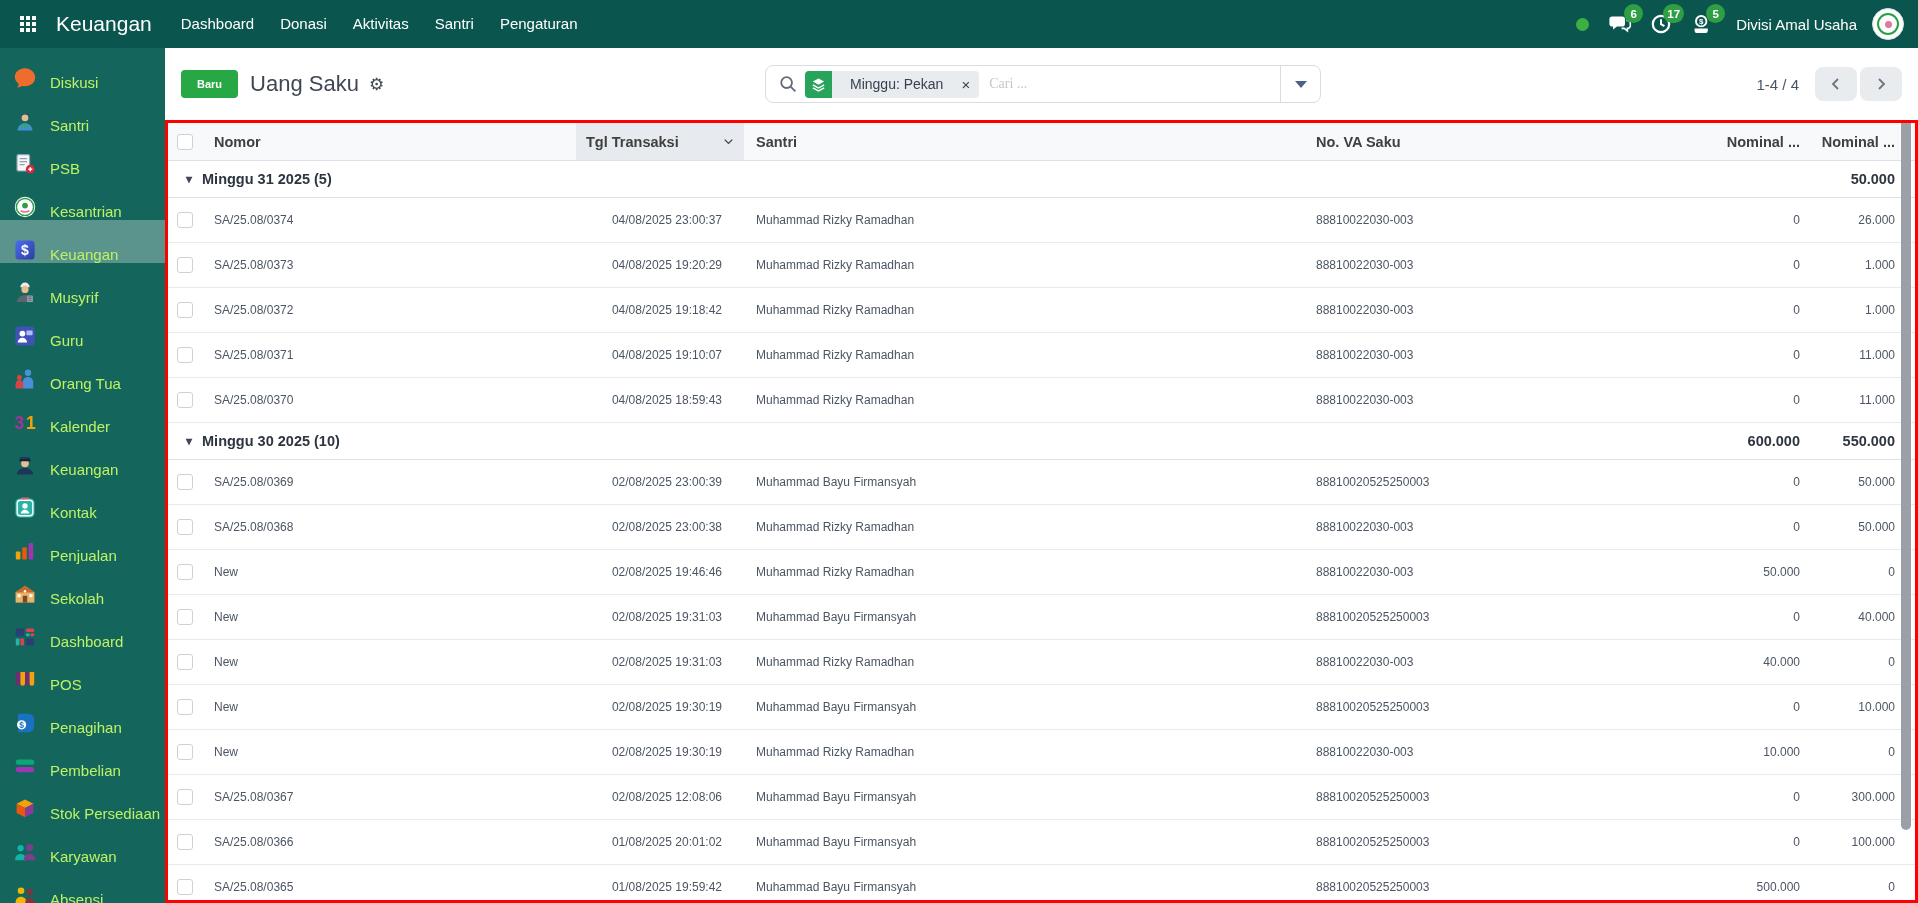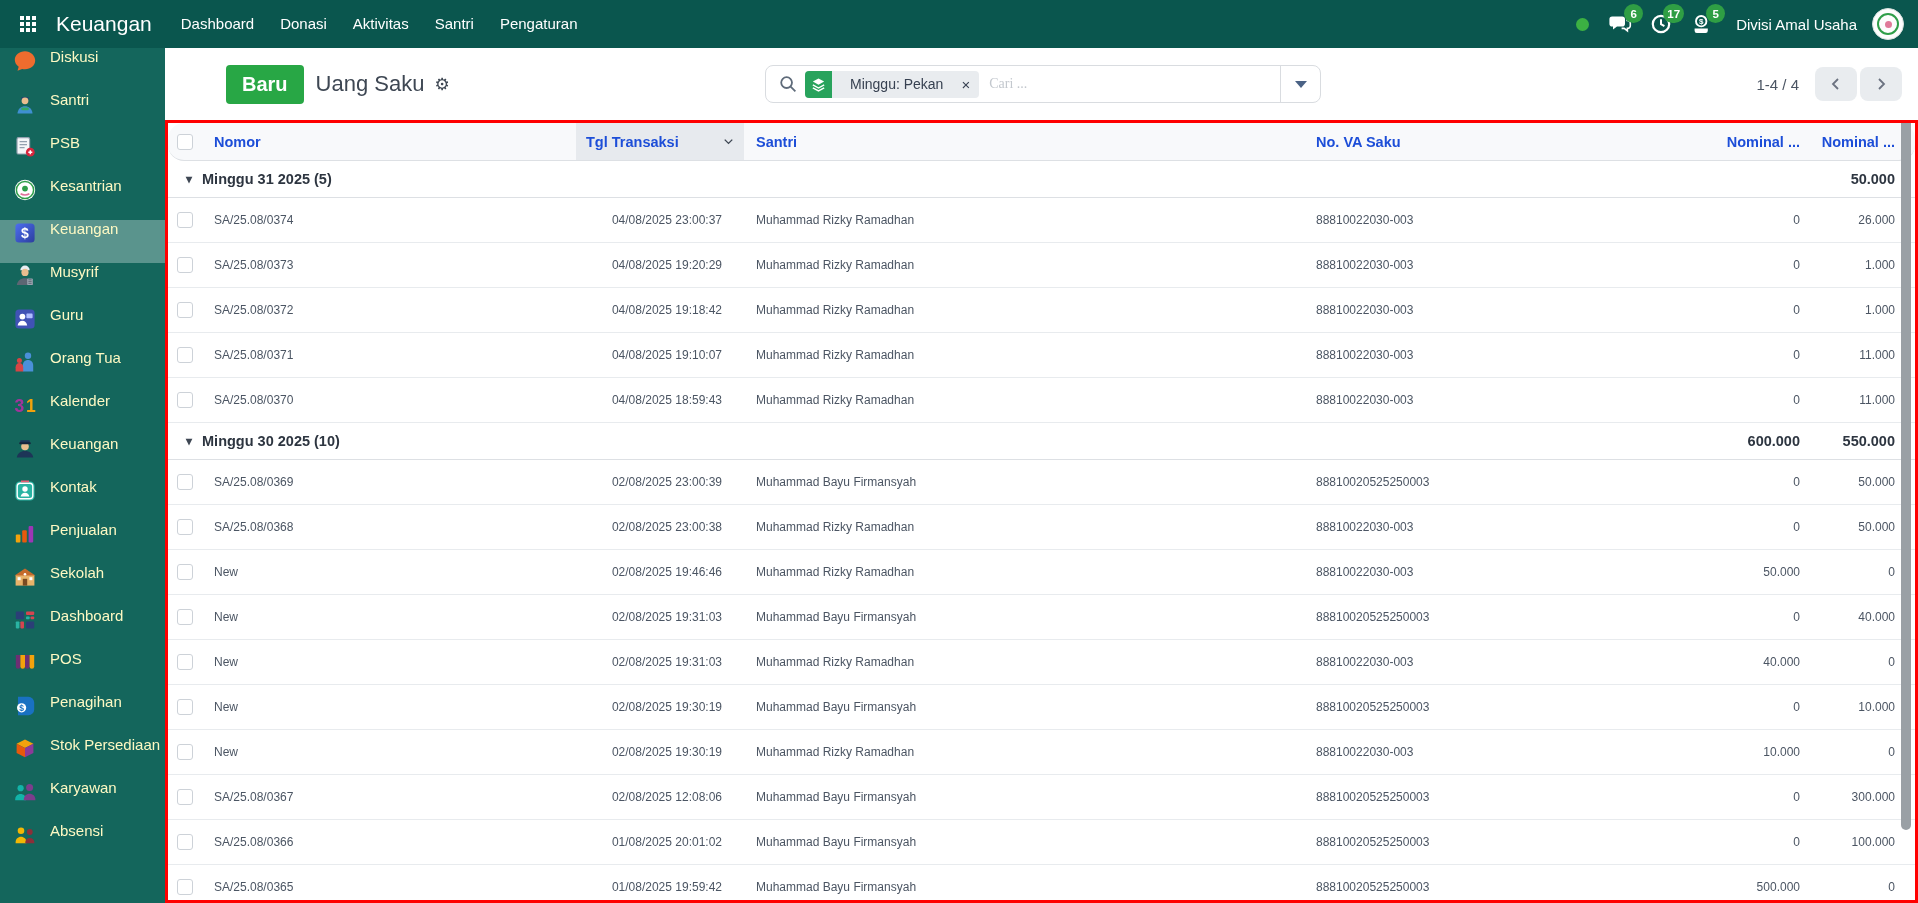--- a/index.html
+++ b/index.html
@@ -26,33 +26,33 @@
   .user-label { font-size: 15px; margin: 0 4px 0 8px; white-space: nowrap; }
   .avatar { width: 32px; height: 32px; border-radius: 50%; background: #fdfdfd; position: relative;
             border: 1px solid #d8e2df; cursor: pointer; flex: none; }
   .avatar::before { content:""; position:absolute; inset:4px; border-radius:50%; border:2px solid #2f9e49; }
   .avatar::after  { content:""; position:absolute; left:50%; top:50%; width:7px; height:7px; margin:-3.5px;
                     border-radius:50%; background:#e07a9a; }
 
   
   .main { display: flex; height: 855px; }
   .sidebar { width: 165px; flex: none; background: var(--c-sidebar,#14665c); overflow: hidden; }
-  .side-item { height: 43px; display: flex; align-items: flex-start; gap: 12px; padding-left: 12px;
-               color: #fef9c3; cursor: pointer; }
+  .side-item { height: 43px; display: flex; align-items: flex-end; gap: 12px; padding-left: 12px;
+               color: #bef264; cursor: pointer; }
   .side-item.active { background: rgba(255,255,255,.3); }
   .side-icon { width: 26px; height: 26px; flex: none; }
   .side-icon svg { width: 26px; height: 26px; display: block; }
   .side-label { font-size: 15px; white-space: nowrap; }
 
   .content { flex: 1; min-width: 0; display: flex; flex-direction: column; background: #fff; }
 
   
   .control-panel { height: 72px; display: flex; align-items: center; padding: 0 16px; position: relative; }
   .btn-new { background: var(--c-accent,#28a745); color: #fff; border: none; border-radius: 4px;
-             font-size: 20px; font-weight: 700; padding: 8px 16px; cursor: pointer; font-family: inherit; margin-left: 45px; }
+             font-size: 11px; font-weight: 700; padding: 8px 16px; cursor: pointer; font-family: inherit; }
   .view-title { font-size: 22px; font-weight: 400; color: #3e4753; margin-left: 12px; white-space: nowrap; }
   .gear { font-size: 17px; color: #3e4753; margin-left: 10px; cursor: pointer; background:none; border:none; }
   .searchbar { position: absolute; left: 600px; top: 17px; width: 556px; height: 38px; background: #fff;
                border: 1px solid #d9dce0; border-radius: 8px; display: flex; align-items: center; }
   .search-icon { margin: 0 7px 0 12px; display: flex; }
   .facet { display: flex; align-items: center; height: 27px; background: #e9ecef; border-radius: 4px; overflow: hidden; flex: none; }
   .facet-ic { width: 27px; height: 27px; background: var(--c-facet,#28a35c); display: flex; align-items: center; justify-content: center; }
   .facet-label { font-size: 14px; color: #374151; padding: 0 18px; white-space: nowrap; }
   .facet-x { background: none; border: none; font-size: 15px; color: #374151; padding: 0 9px 0 0; cursor: pointer; line-height: 1; }
   .search-input { flex: 1; min-width: 0; border: none; outline: none; font-size: 14px; color: #374151;
@@ -66,21 +66,21 @@
   .pager-text { font-size: 15px; color: #4b5563; white-space: nowrap; }
   .pager-btns { display: flex; gap: 3px; }
   .pager-btn { width: 42px; height: 34px; background: #e9ecef; border: none; border-radius: 8px; cursor: pointer;
                display: flex; align-items: center; justify-content: center; }
 
   
   .list-view { flex: 1; border: 3px solid var(--c-hl,#ff0000); position: relative; overflow: hidden; background: #fff; }
   .trow { display: grid; grid-template-columns: 34px 374px 168px 566px 388px 105px 112px; align-items: center; }
   .cell { overflow: hidden; white-space: nowrap; }
   .thead { height: 38px; background: #f8f9fb; border-bottom: 1px solid #dde0e4;
-           font-size: 14.5px; font-weight: 700; color: #1d4ed8; border-radius: 16px; }
+           font-size: 14.5px; font-weight: 700; color: #404040; }
   .thead .c-tgl { background: #e7eaee; height: 100%; display: flex; align-items: center;
                   justify-content: space-between; padding: 0 8px 0 10px; }
   .c-check { display: flex; justify-content: center; align-items: center; }
   .cb { width: 16px; height: 16px; border: 1px solid #cdd2d8; border-radius: 3px; background: #fff; display: inline-block; cursor: pointer; }
   .c-nomor { padding-left: 12px; }
   .c-tgl { text-align: right; padding-right: 22px; }
   .c-santri { padding-left: 12px; }
   .c-va { padding-left: 6px; }
   .c-n1 { text-align: right; padding-right: 3px; }
   .c-n2 { text-align: right; padding-right: 20px; }
@@ -332,20 +332,29 @@
               <path d="M6 3.8h10.4a5.8 5.8 0 0 1 5.8 5.8v6.8a5.8 5.8 0 0 1-5.8 5.8H6z" fill="#1971c2"></path>
               <circle cx="9.6" cy="14.8" r="4.6" fill="#fff"></circle>
               <text x="9.6" y="18" text-anchor="middle" font-size="8.5" font-weight="bold" fill="#1971c2" font-family="Liberation Sans, sans-serif">$</text>
             </svg>
           </span>
           <span class="side-label">Penagihan</span>
         </div>
         <div class="side-item">
           <span class="side-icon">
             <svg viewBox="0 0 26 26">
+              <rect x="3.8" y="6.6" width="18.4" height="5.2" rx="2.6" fill="#0ca678"></rect>
+              <rect x="3.8" y="14" width="18.4" height="5.2" rx="2.6" fill="#9c36b5"></rect>
+            </svg>
+          </span>
+          <span class="side-label">Pembelian</span>
+        </div>
+        <div class="side-item">
+          <span class="side-icon">
+            <svg viewBox="0 0 26 26">
               <path d="M13 3.6l8.4 4.2L13 12 4.6 7.8z" fill="#f2a20c"></path>
               <path d="M4.6 7.8V17l8.4 4.2V12z" fill="#e8590c"></path>
               <path d="M21.4 7.8V17L13 21.2V12z" fill="#8c3a99"></path>
             </svg>
           </span>
           <span class="side-label">Stok Persediaan</span>
         </div>
         <div class="side-item">
           <span class="side-icon">
             <svg viewBox="0 0 26 26">

